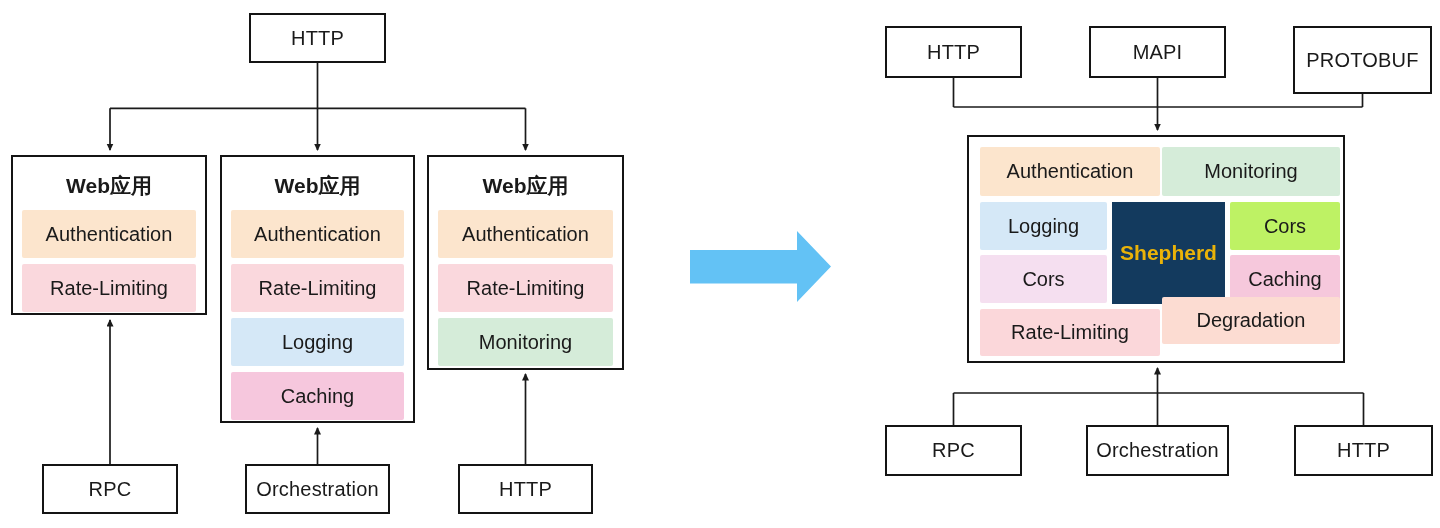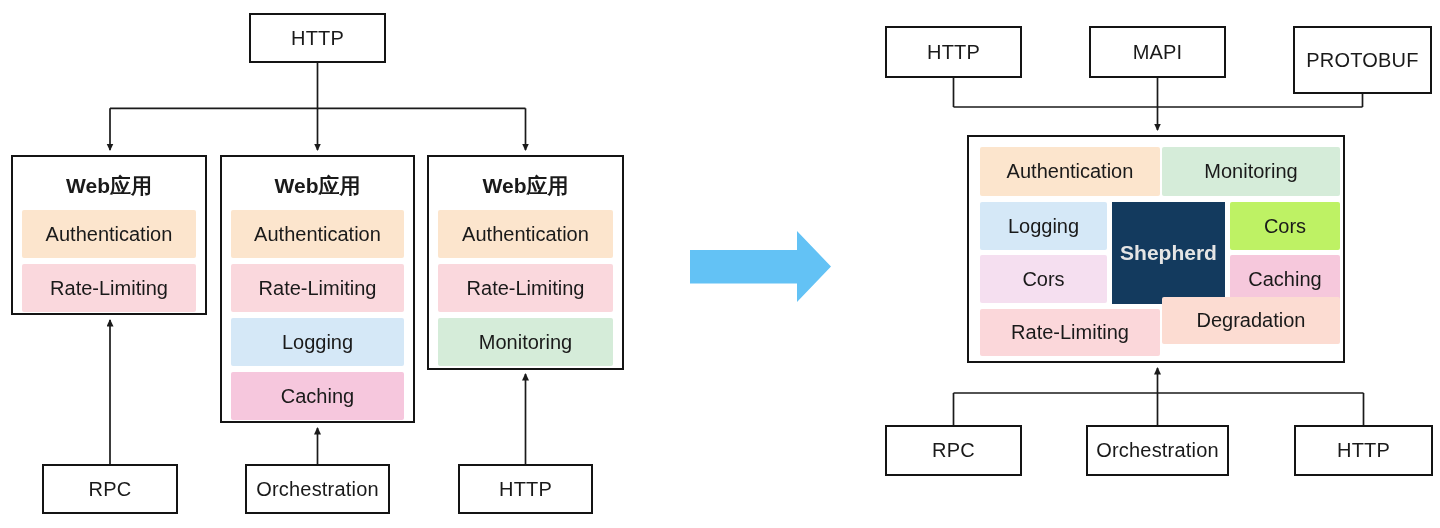--- a/index.html
+++ b/index.html
@@ -115,21 +115,21 @@
     <span>MAPI</span>
   </div>
   <div class="pbox" style="left:1293px;top:26px;width:139px;height:68px;">
     <span>PROTOBUF</span>
   </div>
 
   <div class="gateway">
     <div class="gcell gw-auth" style="background-color: rgb(252, 229, 205);">Authentication</div>
     <div class="gcell gw-monitoring" style="background-color: rgb(213, 236, 217);">Monitoring</div>
     <div class="gcell gw-logging" style="background-color: rgb(213, 232, 247);">Logging</div>
-    <div class="gcell gw-core" style="background-color: rgb(19, 58, 94); color: #e5e5e5;">Shepherd</div>
+    <div class="gcell gw-core" style="background-color: rgb(19, 58, 94); color: #eab308;">Shepherd</div>
     <div class="gcell gw-cors" style="background-color: #bef264;">Cors</div>
     <div class="gcell gw-trace" style="background-color: rgb(245, 223, 240);">Cors</div>
     <div class="gcell gw-caching" style="background-color: rgb(246, 200, 220);">Caching</div>
     <div class="gcell gw-rate" style="background-color: rgb(251, 215, 218);">Rate-Limiting</div>
     <div class="gcell gw-degradation" style="background-color: rgb(252, 220, 210);">Degradation</div>
   </div>
 
   <div class="pbox" style="left:885px;top:425px;width:137px;height:51px;">
     <span>RPC</span>
   </div>

